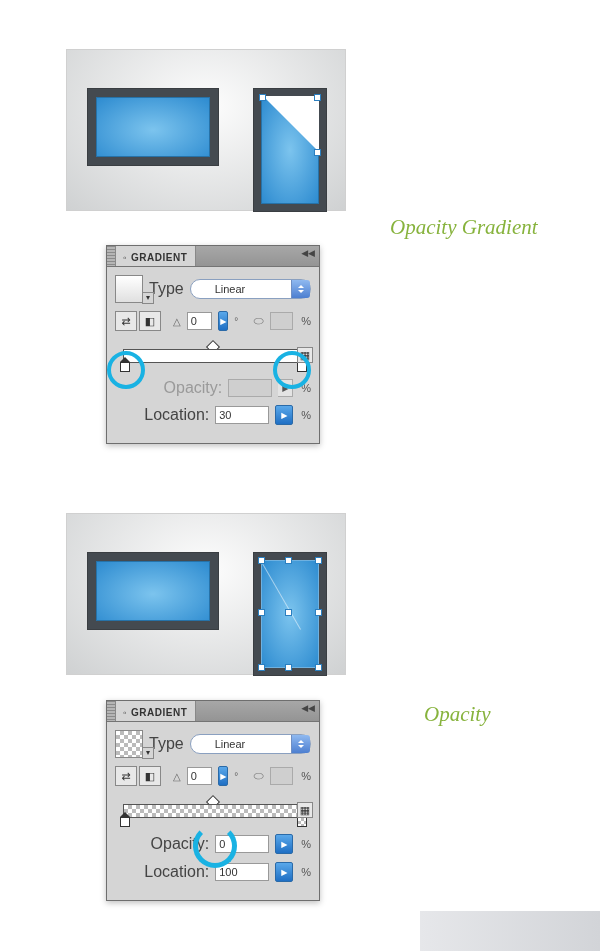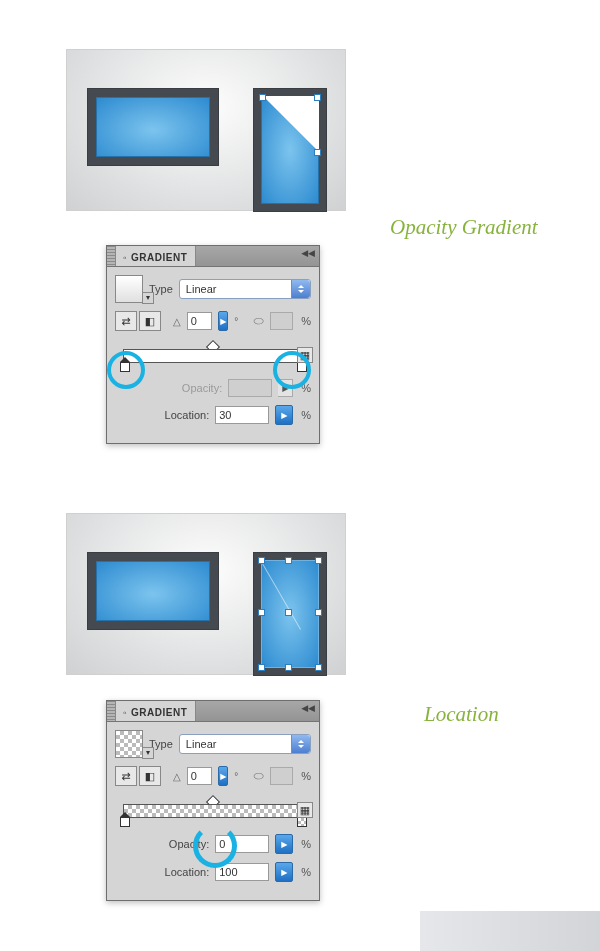--- a/index.html
+++ b/index.html
@@ -116,21 +116,21 @@
   .panel-body {
     padding: 8px 8px 10px 8px;
   }
   .row {
     display: flex;
     align-items: center;
     margin-bottom: 8px;
     gap: 6px;
   }
   .label {
-    font-size: 11px;
+    font-size: 16px;
     color: #444;
   }
   .label.dim { color: #9a9a9a; }
   .swatch {
     width: 26px; height: 26px;
     border: 1px solid #888;
     background: linear-gradient(#fff, #e0e0e0);
     position: relative;
   }
   .swatch .mini-arrow {
@@ -145,24 +145,24 @@
       linear-gradient(45deg, #bbb 25%, transparent 25%, transparent 75%, #bbb 75%),
       linear-gradient(45deg, #bbb 25%, #fff 25%, #fff 75%, #bbb 75%);
     background-size: 8px 8px;
     background-position: 0 0, 4px 4px;
   }
   .select {
     flex: 1;
     height: 18px;
     background: #fff;
     border: 1px solid #8aa0c0;
-    border-radius: 3px;
+    border-radius: 10px;
     display: flex;
     align-items: center;
-    padding: 0 6px;
+    padding: 0 24px;
     font-size: 11px;
     position: relative;
   }
   .select .end {
     position: absolute; right: 0; top: 0; bottom: 0; width: 18px;
     background: linear-gradient(#8fb9f0, #4d7fd0);
     border-left: 1px solid #6f8fc4;
     border-radius: 0 3px 3px 0;
     display: flex; flex-direction: column; justify-content: center; align-items: center;
   }
@@ -360,21 +360,21 @@
     <div class="selection-handle" style="right:4px; top:4px;"></div>
     <div class="selection-handle" style="left:4px; top:56px;"></div>
     <div class="selection-handle" style="left:31px; top:56px;"></div>
     <div class="selection-handle" style="right:4px; top:56px;"></div>
     <div class="selection-handle" style="left:4px; bottom:4px;"></div>
     <div class="selection-handle" style="left:31px; bottom:4px;"></div>
     <div class="selection-handle" style="right:4px; bottom:4px;"></div>
   </div>
 </div>
 
-<div class="section-label" style="left:424px; top:702px;">Location</div>
+<div class="section-label" style="left:424px; top:702px;">Opacity</div>
 
 <div class="panel" style="left:106px; top:700px;">
   <div class="panel-tabbar">
     <div class="grip"></div>
     <div class="panel-tab">◦ <span style="margin-left:4px;">GRADIENT</span></div>
     <div class="collapse">◀◀</div>
   </div>
   <div class="panel-body">
     <div class="row">
       <div class="swatch checker">

